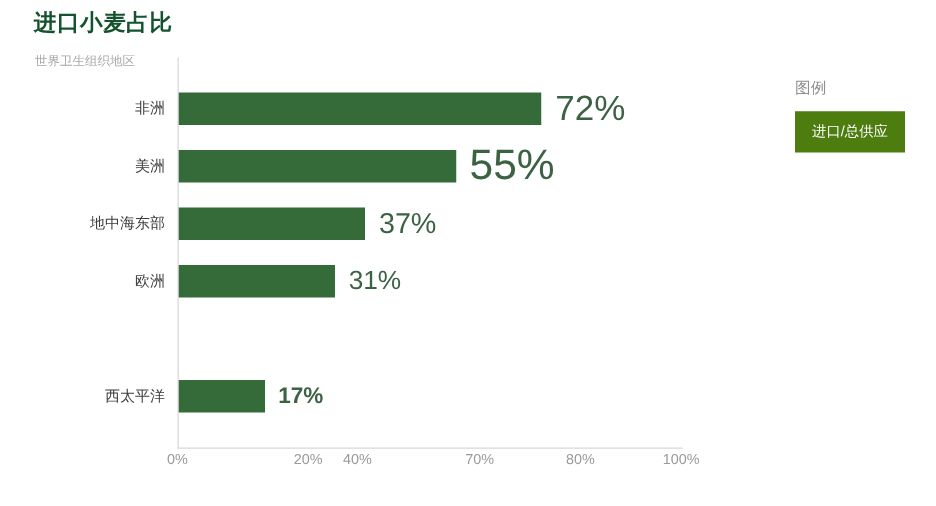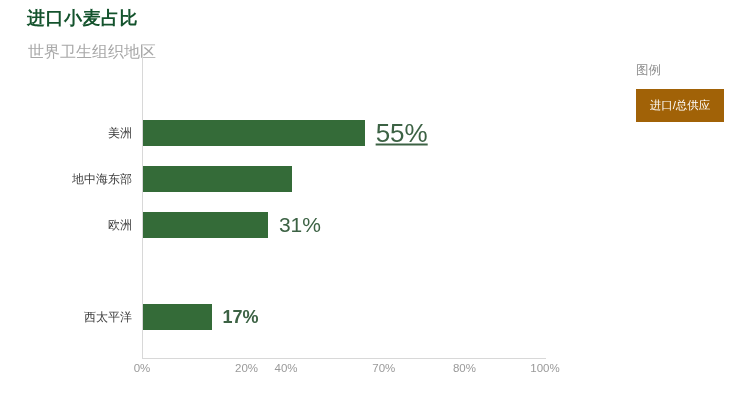--- a/index.html
+++ b/index.html
@@ -25,21 +25,21 @@
     color: #14532d;
     letter-spacing: 0.5px;
     white-space: nowrap;
   }
 
   
   #y-axis-title {
     position: absolute;
     left: 28px;
     top: 42px;
-    font-size: 16px;
+    font-size: 10px;
     color: #a8a8a8;
     white-space: nowrap;
   }
 
   
   #plot-area {
     position: absolute;
     left: 142px;
     top: 46px;
     width: 403px;
@@ -121,48 +121,54 @@
     width: 100px;
   }
   #legend-title {
     font-size: 12.5px;
     color: #8f8f8f;
     margin-bottom: 10px;
     white-space: nowrap;
   }
   #legend-chip {
     display: inline-block;
-    background: #a16207;
+    background: #4d7c0f;
     color: #ffffff;
     font-size: 11.5px;
     padding: 9px 8px;
     width: 72px;
     text-align: center;
     white-space: nowrap;
   }
 </style>
 </head>
 <body>
 
 <div id="chart-title">进口小麦占比</div>
 
 <div id="y-axis-title">世界卫生组织地区</div>
 
 <div id="y-axis-line"></div>
 <div id="x-axis-line"></div>
 
 <div id="plot-area">
+    <div class="bar-row" style="top: 18px;">
+      <div class="cat-label">非洲</div>
+      <div class="bar" style="width: 290.16px; background: rgb(52, 107, 56);"></div>
+      <div class="bar-value" style="left: 302.16px; font-size: 28px; color: rgb(60, 98, 68);">72%</div>
+    </div>
     <div class="bar-row" style="top: 64px;">
       <div class="cat-label">美洲</div>
       <div class="bar" style="width: 221.65px; background: rgb(52, 107, 56);"></div>
-      <div class="bar-value" style="left: 233.65px; font-size: 26px; color: rgb(60, 98, 68); text-decoration: underline;">55%</div>
+      <div class="bar-value" style="left: 233.65px; font-size: 34px; color: rgb(60, 98, 68);">55%</div>
     </div>
     <div class="bar-row" style="top: 110px; text-align: right;">
       <div class="cat-label">地中海东部</div>
       <div class="bar" style="width: 149.11px; background: rgb(52, 107, 56);"></div>
+      <div class="bar-value" style="left: 161.11px; font-size: 23px; color: rgb(60, 98, 68);">37%</div>
     </div>
     <div class="bar-row" style="top: 156px;">
       <div class="cat-label">欧洲</div>
       <div class="bar" style="width: 124.93px; background: rgb(52, 107, 56);"></div>
       <div class="bar-value" style="left: 136.93px; font-size: 21px; color: rgb(60, 98, 68); text-align: right;">31%</div>
     </div>
     <div class="bar-row" style="top: 248px;">
       <div class="cat-label">西太平洋</div>
       <div class="bar" style="width: 68.51px; background: rgb(52, 107, 56);"></div>
       <div class="bar-value" style="left: 80.51px; font-size: 18px; color: rgb(60, 98, 68); font-weight: bold;">17%</div>

